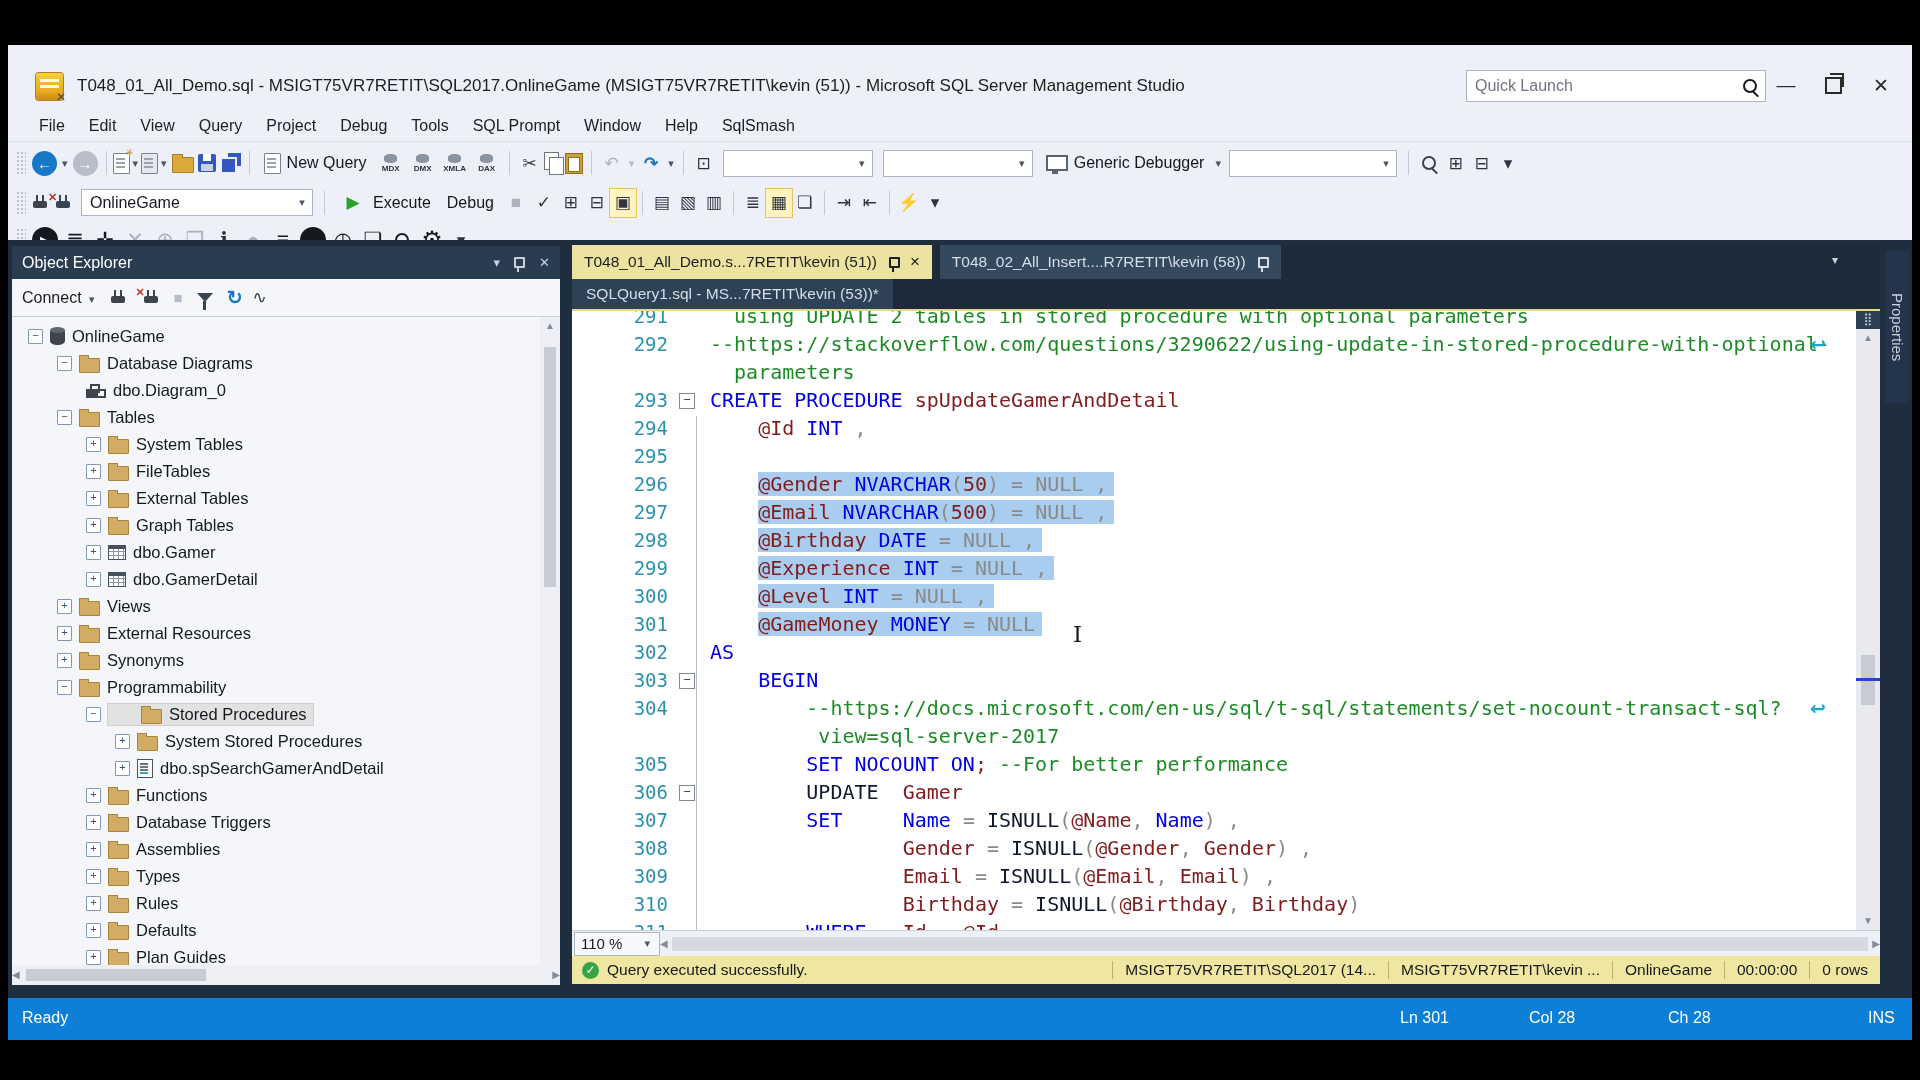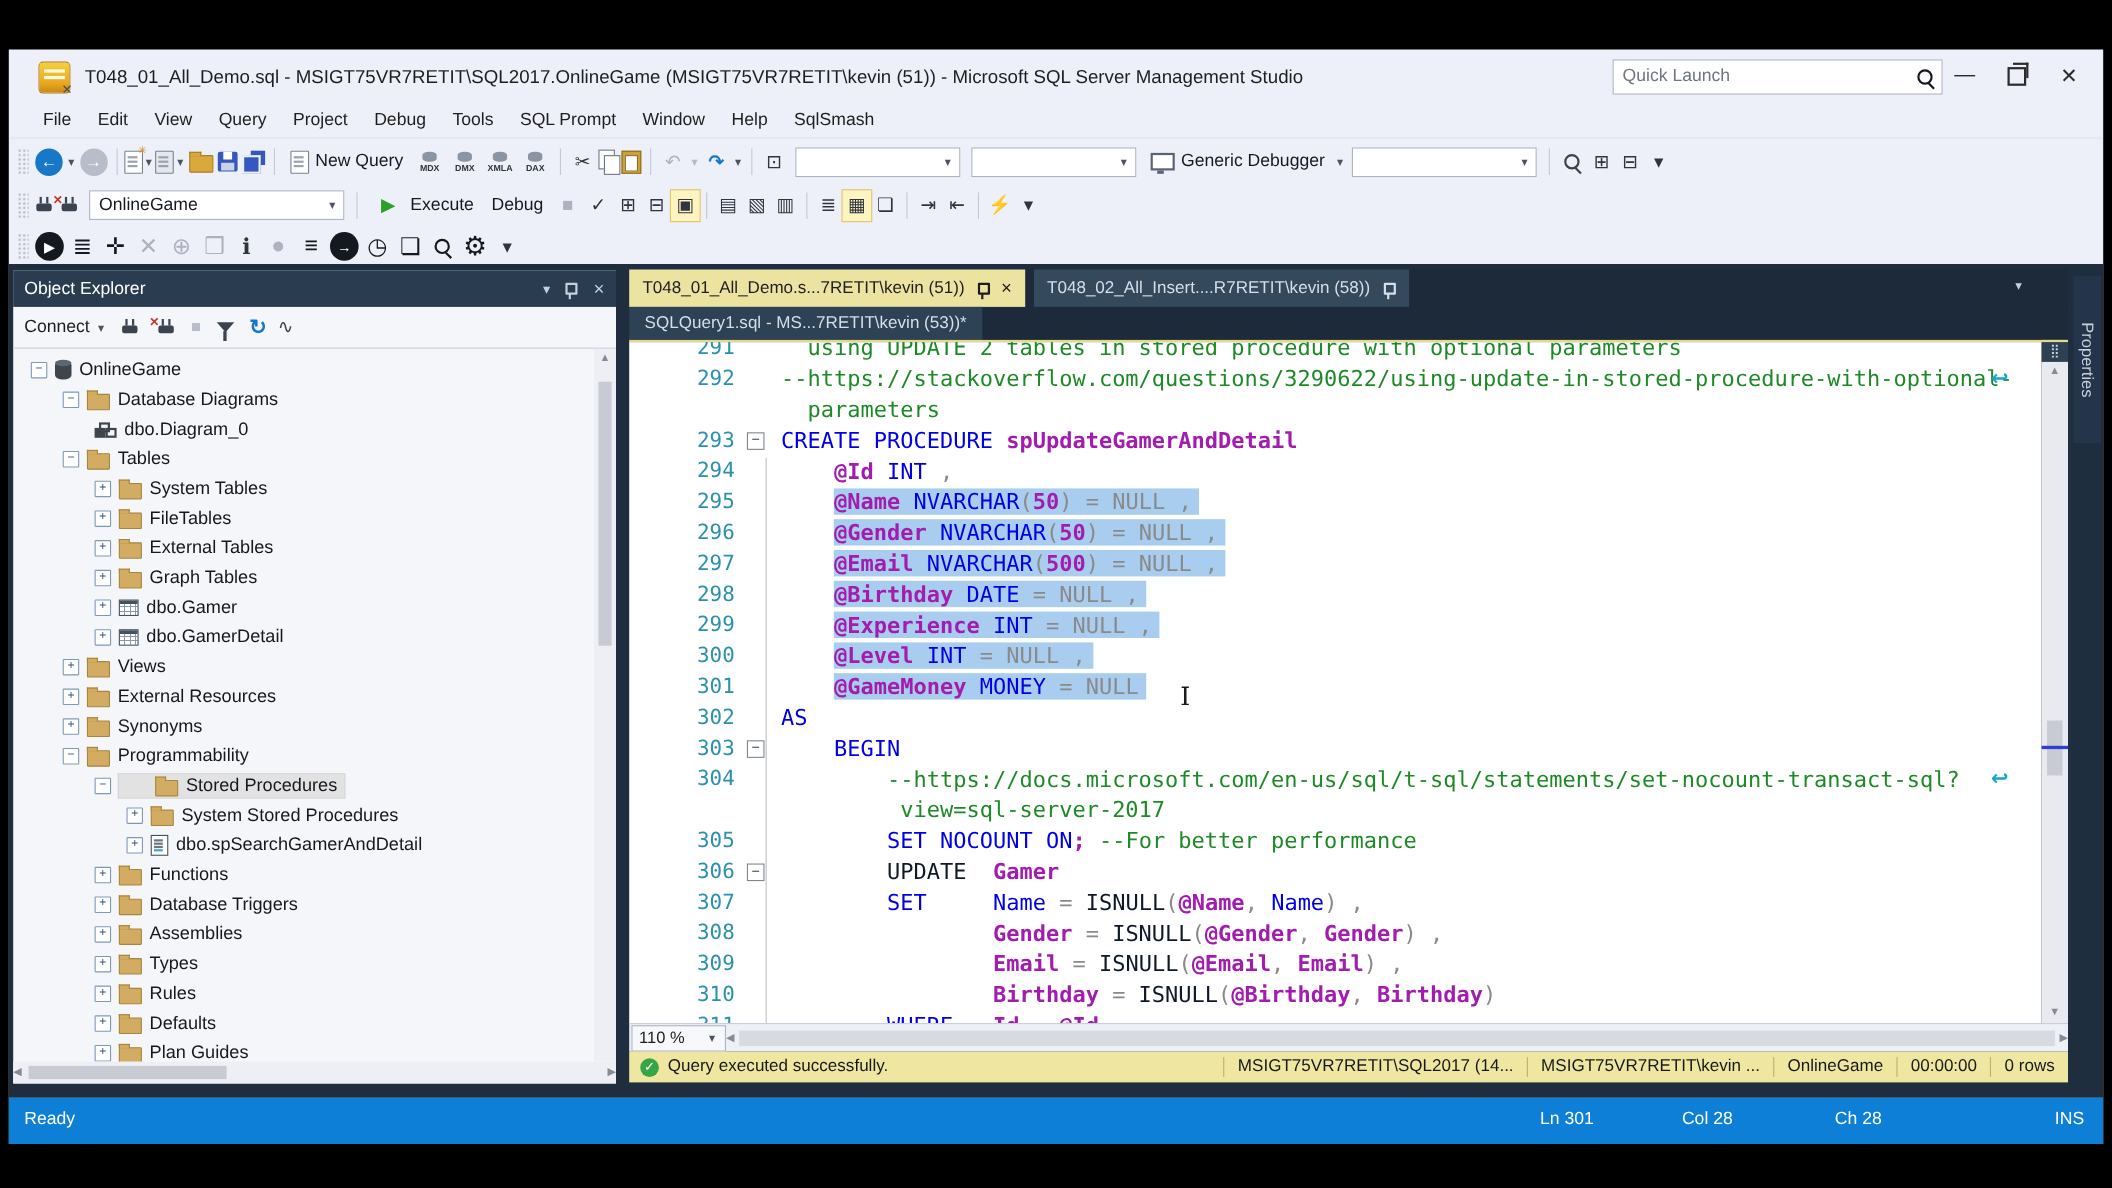--- a/index.html
+++ b/index.html
@@ -1,21 +1,21 @@
 <!DOCTYPE html>
 <html><head>
 <meta charset="utf-8">
 <style>
   html,body{margin:0;padding:0;background:#000;}
   .screen{position:relative;width:1920px;height:1080px;background:#000;overflow:hidden;
           font-family:"Liberation Sans",sans-serif;-webkit-font-smoothing:antialiased;color:#1c1c1c;}
   .window{position:absolute;left:8px;top:45px;width:1904px;height:995px;background:#EDF0F8;overflow:hidden;}
 
   
-  .titlebar{position:relative;height:50px;display:flex;align-items:center;}
+  .titlebar{position:relative;height:50px;display:flex;align-items:center;margin-top:16px;}
   .appicon{width:27px;height:27px;margin-left:28px;position:relative;border-radius:3px;
            background:linear-gradient(180deg,#F6D03C 0%,#E8A81E 70%,#C98A12 100%);box-shadow:0 0 0 1px #B07F1E;}
   .appicon::before{content:"";position:absolute;left:4px;top:6px;right:4px;height:3px;background:#fff9e0;box-shadow:0 6px 0 #fff9e0;}
   .appicon::after{content:"✕";position:absolute;right:-3px;bottom:-4px;font-size:12px;color:#4a4f58;}
   .titletext{margin-left:14px;font-size:17px;color:#1e1e1e;white-space:nowrap;}
   .quicklaunch{position:absolute;left:1458px;top:9px;width:300px;height:32px;background:#fff;border:1px solid #AEB4C2;
                display:flex;align-items:center;justify-content:space-between;padding:0 8px;box-sizing:border-box;}
   .ql-text{color:#6F7480;font-size:16px;}
   .winbtns{position:absolute;right:8px;top:6px;display:flex;gap:26px;align-items:center;height:36px;padding-right:10px;}
   .winbtn{font-size:19px;color:#2b2b2b;width:26px;text-align:center;}
@@ -139,21 +139,21 @@
   .tab2{background:#2E4255;color:#D6DEE8;font-size:15.5px;display:flex;align-items:center;padding:0 14px;white-space:nowrap;}
   .yellowline{height:2px;background:#E3D98A;position:relative;z-index:5;}
   .codearea{position:absolute;left:0;top:66px;width:1284px;height:619px;background:#fff;overflow:hidden;}
   .coderows{position:absolute;left:0;top:-9px;right:0;}
   .crow{height:28px;display:flex;white-space:pre;font-family:"DejaVu Sans Mono",monospace;font-size:20px;line-height:28px;position:relative;}
   .ln{width:96px;text-align:right;color:#2B91AF;font-size:19px;flex:none;}
   .fm{width:42px;flex:none;position:relative;}
   .fold{position:absolute;left:11px;top:7px;width:14px;height:14px;border:1px solid #808691;background:#fff;color:#3c4250;
         font-size:13px;line-height:12px;text-align:center;font-family:"Liberation Sans",sans-serif;}
   .ct{flex:1;}
-  .kw{color:#0000E6;} .cm{color:#1E8A27;} .op{color:#8A8A8A;} .mg{color:#0f172a;} .tx{color:#a21caf;font-weight:bold;}
+  .kw{color:#0000E6;} .cm{color:#1E8A27;} .op{color:#8A8A8A;} .mg{color:#0f172a;} .tx{color:#7f1d1d;}
   .sel{background:#A9CDEE;padding-right:7px;}
   .guide{position:absolute;left:124px;top:105px;width:1px;height:520px;background:#B9BFC7;}
   .wrapi{position:absolute;right:30px;top:0;color:#18A7C9;font-size:19px;font-weight:bold;font-family:"DejaVu Sans",sans-serif;}
   .ibeam{position:absolute;left:501px;top:310px;font-family:"DejaVu Serif",serif;font-size:23px;color:#1a1a1a;z-index:6;}
   .vscroll{position:absolute;right:0;top:64px;width:24px;height:621px;background:#E8EAEF;}
   .vs-split{height:20px;background:#2E4054;color:#C8D2DC;font-size:12px;text-align:center;line-height:20px;}
   .vs-arr{height:18px;text-align:center;font-size:10px;color:#858B98;line-height:18px;}
   .vthumb{position:absolute;left:5px;top:346px;width:14px;height:50px;background:#C9CBD4;}
   .vmark{position:absolute;left:0;top:369px;width:24px;height:3px;background:#2B3FD0;}
   .vs-down{position:absolute;bottom:0;left:0;right:0;height:18px;text-align:center;font-size:10px;color:#858B98;line-height:18px;}
@@ -562,21 +562,21 @@
         <div class="yellowline"></div>
 
         <div class="codearea">
           <div class="guide"></div>
           <div class="coderows" id="coderows">
               <div class="crow"><span class="ln">291</span><span class="fm"></span><span class="ct"><span class="cm">  using UPDATE 2 tables in stored procedure with optional parameters</span></span></div>
               <div class="crow"><span class="ln">292</span><span class="fm"></span><span class="ct"><span class="cm">--https://stackoverflow.com/questions/3290622/using-update-in-stored-procedure-with-optional-</span></span><span class="wrapi">↩</span></div>
               <div class="crow"><span class="ln"></span><span class="fm"></span><span class="ct"><span class="cm">  parameters</span></span></div>
               <div class="crow"><span class="ln">293</span><span class="fm"><span class="fold">−</span></span><span class="ct"><span class="kw">CREATE PROCEDURE</span><span class="tx"> spUpdateGamerAndDetail</span></span></div>
               <div class="crow"><span class="ln">294</span><span class="fm"></span><span class="ct"><span class="tx">    @Id </span><span class="kw">INT</span><span class="op"> ,</span></span></div>
-              <div class="crow"><span class="ln">295</span><span class="fm"></span><span class="ct">    <span class="sel"><span class="tx">@Name </span><span class="kw">NVARCHAR</span><span class="op">(</span><span class="tx">50</span><span class="op">) = NULL ,</span></span></span></div>
+              <div class="crow"><span class="ln">295</span><span class="fm"></span></div>
               <div class="crow"><span class="ln">296</span><span class="fm"></span><span class="ct">    <span class="sel"><span class="tx">@Gender </span><span class="kw">NVARCHAR</span><span class="op">(</span><span class="tx">50</span><span class="op">) = NULL ,</span></span></span></div>
               <div class="crow"><span class="ln">297</span><span class="fm"></span><span class="ct">    <span class="sel"><span class="tx">@Email </span><span class="kw">NVARCHAR</span><span class="op">(</span><span class="tx">500</span><span class="op">) = NULL ,</span></span></span></div>
               <div class="crow"><span class="ln">298</span><span class="fm"></span><span class="ct">    <span class="sel"><span class="tx">@Birthday </span><span class="kw">DATE</span><span class="op"> = NULL ,</span></span></span></div>
               <div class="crow"><span class="ln">299</span><span class="fm"></span><span class="ct">    <span class="sel"><span class="tx">@Experience </span><span class="kw">INT</span><span class="op"> = NULL ,</span></span></span></div>
               <div class="crow"><span class="ln">300</span><span class="fm"></span><span class="ct">    <span class="sel"><span class="tx">@Level </span><span class="kw">INT</span><span class="op"> = NULL ,</span></span></span></div>
               <div class="crow"><span class="ln">301</span><span class="fm"></span><span class="ct">    <span class="sel"><span class="tx">@GameMoney </span><span class="kw">MONEY</span><span class="op"> = NULL</span></span></span></div>
               <div class="crow"><span class="ln">302</span><span class="fm"></span><span class="ct"><span class="kw">AS</span></span></div>
               <div class="crow"><span class="ln">303</span><span class="fm"><span class="fold">−</span></span><span class="ct"><span class="kw">    BEGIN</span></span></div>
               <div class="crow"><span class="ln">304</span><span class="fm"></span><span class="ct"><span class="cm">        --https://docs.microsoft.com/en-us/sql/t-sql/statements/set-nocount-transact-sql?</span></span><span class="wrapi">↩</span></div>
               <div class="crow"><span class="ln"></span><span class="fm"></span><span class="ct"><span class="cm">         view=sql-server-2017</span></span></div>

